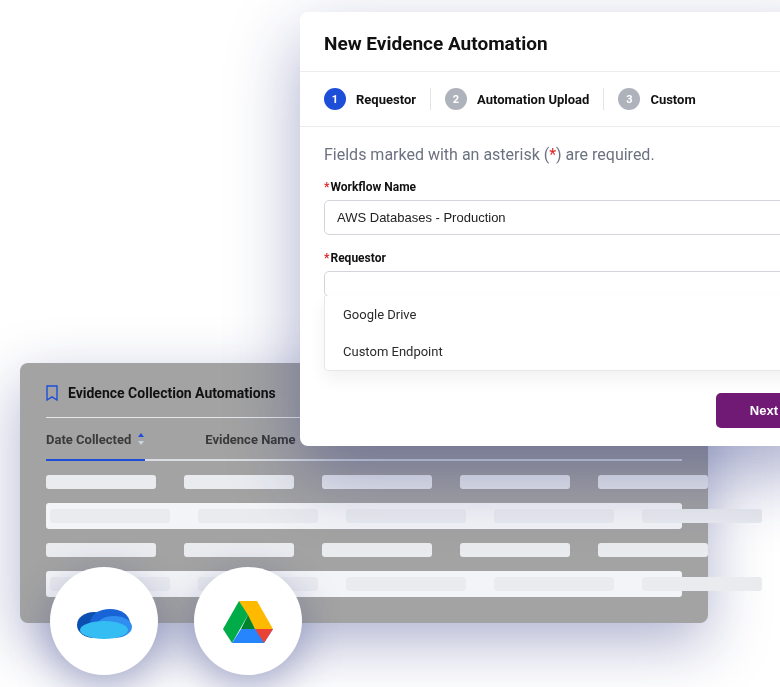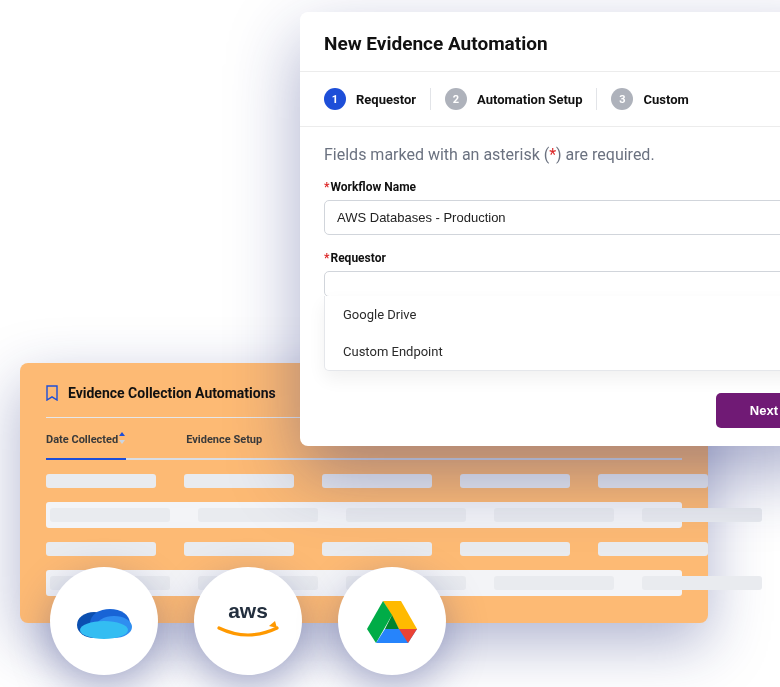--- a/index.html
+++ b/index.html
@@ -12,21 +12,21 @@
     overflow: hidden;
   }
 
   
   .bg-card {
     position: absolute;
     top: 363px;
     left: 20px;
     width: 688px;
     height: 260px;
-    background: #fdba74;
+    background: #a3a3a3;
     border-radius: 8px;
     box-shadow: 0 20px 60px rgba(30,40,120,0.35);
     padding: 22px 26px;
   }
   .bg-card-header {
     display: flex;
     align-items: center;
     gap: 10px;
     padding-bottom: 16px;
     border-bottom: 1px solid #e5e7eb;
@@ -36,26 +36,26 @@
     font-weight: 700;
     color: #111;
   }
   .bg-table-head {
     display: flex;
     gap: 60px;
     padding: 14px 0 12px;
     border-bottom: 2px solid #d9dde3;
   }
   .col-head {
-    font-size: 11px;
+    font-size: 13px;
     font-weight: 700;
     color: #3a3a3a;
     display: flex;
     align-items: center;
-    gap: 0;
+    gap: 6px;
   }
   .col-head.active { border-bottom: 2px solid #1d4ed8; margin-bottom: -14px; padding-bottom: 12px; }
   .sort-icon { color: #1d4ed8; font-size: 10px; }
   .skeleton-rows { margin-top: 14px; }
   .srow {
     display: grid;
     grid-template-columns: 110px 110px 110px 110px 110px;
     gap: 28px;
     margin-bottom: 14px;
   }
@@ -213,21 +213,21 @@
     <div class="col-head active">
       <span>Date Collected</span>
       <span class="sort-icon">
         <svg width="8" height="12" viewBox="0 0 8 12">
             <path d="M4 0l3 4H1z" fill="#1d4ed8"></path>
             <path d="M4 12l3-4H1z" fill="#cbd5e1"></path>
           </svg>
       </span>
     </div>
     <div class="col-head">
-      <span>Evidence Setup</span>
+      <span>Evidence Name</span>
     </div>
   </div>
   <div class="skeleton-rows">
     <div class="srow">
         <div class="sk"></div>
         <div class="sk"></div>
         <div class="sk"></div>
         <div class="sk"></div>
         <div class="sk"></div>
       </div>
@@ -255,27 +255,20 @@
   </div>
 </div>
 
 <div class="badges">
   <div class="badge">
     <svg width="60" height="40" viewBox="0 0 60 40">
       <ellipse cx="20" cy="24" rx="17" ry="13" fill="#0b4fb0"></ellipse>
       <ellipse cx="36" cy="22" rx="20" ry="14" fill="#1864d6"></ellipse>
       <ellipse cx="40" cy="26" rx="18" ry="11" fill="#2f8ef0"></ellipse>
       <ellipse cx="30" cy="29" rx="24" ry="9" fill="#33bdf2"></ellipse>
-    </svg>
-  </div>
-  <div class="badge">
-    <svg width="74" height="46" viewBox="0 0 74 46">
-      <text x="37" y="20" text-anchor="middle" font-family="Arial" font-weight="700" font-size="21" fill="#232f3e">aws</text>
-      <path d="M8 30 Q37 44 66 30" stroke="#ff9900" stroke-width="3.2" fill="none" stroke-linecap="round"></path>
-      <path d="M66 30 l-2 -7 l-6 5 z" fill="#ff9900"></path>
     </svg>
   </div>
   <div class="badge">
     <svg width="54" height="48" viewBox="0 0 54 48">
       <path d="M18 4 L36 4 L52 32 L34 32 Z" fill="#ffba00"></path>
       <path d="M18 4 L2 32 L11 46 L27 18 Z" fill="#00ac47"></path>
       <path d="M52 32 L43 46 L11 46 L20 32 Z" fill="#2684fc"></path>
       <path d="M34 32 L20 32 L27 18 Z" fill="#00832d"></path>
       <path d="M11 46 L20 32 L34 32 L43 46 Z" fill="#1967d2" opacity="0"></path>
       <path d="M43 46 L52 32 L34 32 Z" fill="#ea4335"></path>
@@ -290,21 +283,21 @@
   </div>
 
   <div class="stepper">
     <div class="step">
       <div class="step-num active">1</div>
       <div class="step-label">Requestor</div>
     </div>
     <div class="divider"></div>
     <div class="step">
       <div class="step-num inactive">2</div>
-      <div class="step-label">Automation Setup</div>
+      <div class="step-label">Automation Upload</div>
     </div>
     <div class="divider"></div>
     <div class="step">
       <div class="step-num inactive">3</div>
       <div class="step-label">Custom</div>
     </div>
   </div>
 
   <div class="modal-body">
     <div class="hint">

